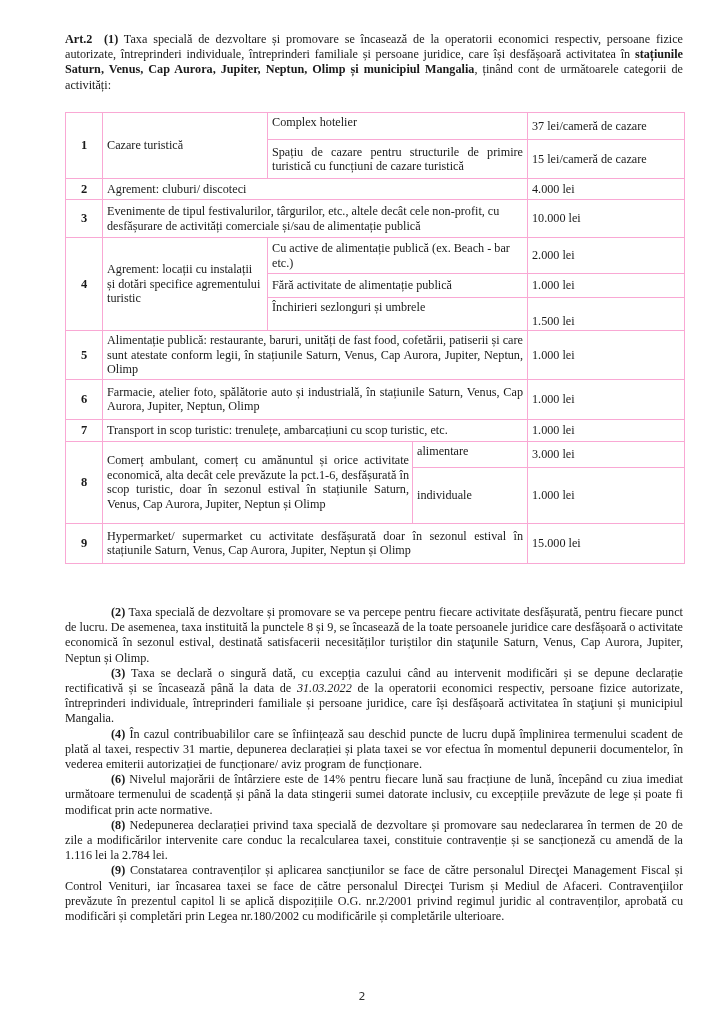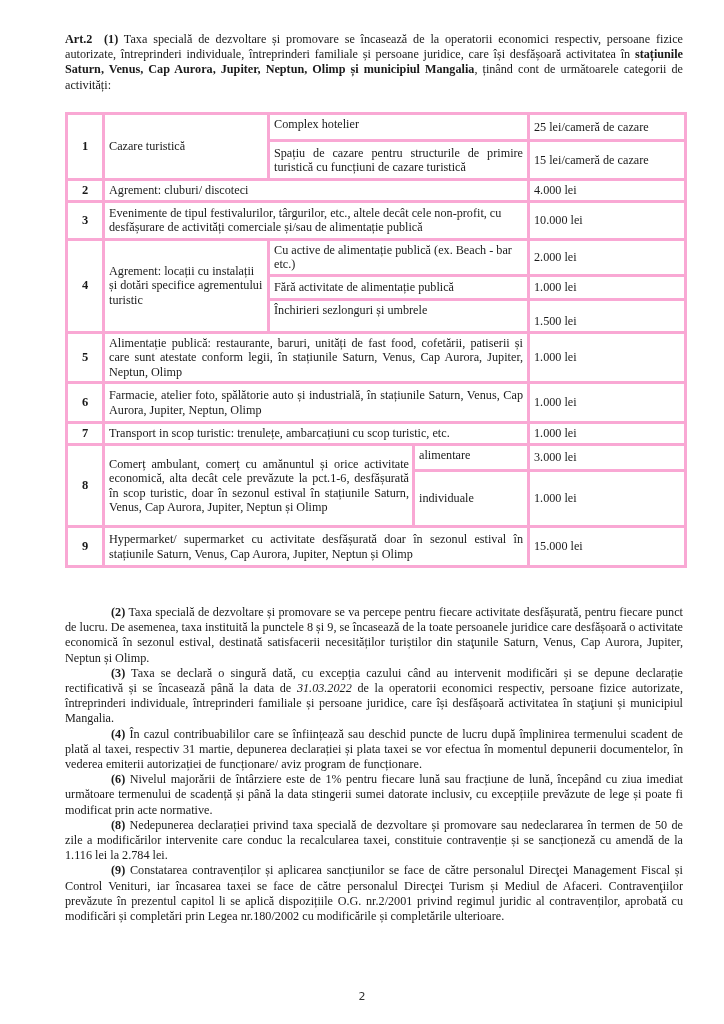--- a/index.html
+++ b/index.html
@@ -4,21 +4,21 @@
 <style>
   html, body { margin:0; padding:0; background:#ffffff; }
   body { width:724px; height:1024px; position:relative; overflow:hidden;
          font-family:"Liberation Serif", "DejaVu Serif", serif; color:#1a1a1a; }
   .page { position:absolute; left:0; top:0; width:724px; height:1024px; }
   .para { position:absolute; left:65px; width:618px; font-size:12.2px; line-height:15.2px; text-align:justify; }
   .para b { font-weight:bold;margin-top:11px; }
   .indent { text-indent:46px; }
   #intro { top:32px; }
   table.tax { position:absolute; left:65px; top:112px; width:619px; border-collapse:collapse; table-layout:fixed; font-size:12.2px; line-height:14.5px; }
-  table.tax td { border:3px solid #f9a8d4; padding:2px 4px; vertical-align:middle; }
+  table.tax td { border:1px solid #f9a8d4; padding:2px 4px; vertical-align:middle; }
   table.tax td.num { text-align:center; font-weight:bold; font-size:12.5px; }
   table.tax td.just { text-align:justify; }
   #p2 { top:605px; }
   .pagenum { position:absolute; top:990px; left:0; width:724px; text-align:center; font-family:"DejaVu Sans", sans-serif; font-size:11px; color:#333; }
   i.dt { font-style:italic; }
 </style>
 </head>
 <body>
 
 <div class="page">
@@ -35,21 +35,21 @@
         <col style="width:145px">
         <col style="width:115px">
         <col style="width:157px">
     </colgroup>
 
     <tbody>
         <tr style="height:27px">
       <td class="num" rowspan="2">1</td>
       <td rowspan="2">Cazare turistică</td>
       <td colspan="2" style="vertical-align:top">Complex hotelier</td>
-      <td>25 lei/cameră de cazare</td>
+      <td>37 lei/cameră de cazare</td>
     </tr>
     <tr style="height:39px">
       <td colspan="2" class="just">Spațiu de cazare pentru structurile de primire turistică cu funcțiuni de cazare turistică</td>
       <td>15 lei/cameră de cazare</td>
     </tr>
 
     <tr style="height:21px">
       <td class="num">2</td>
       <td colspan="3">Agrement: cluburi/ discoteci</td>
       <td>4.000 lei</td>
@@ -110,19 +110,19 @@
       <td colspan="3" class="just"> Hypermarket/ supermarket cu activitate desfășurată doar în sezonul estival în stațiunile Saturn, Venus, Cap Aurora, Jupiter, Neptun și Olimp</td>
       <td>15.000 lei</td>
     </tr>
   </tbody>
     </table>
 
   <div class="para" id="p2">
     <div class="indent"><b>(2)</b><span> Taxa specială de dezvoltare și promovare se va percepe pentru fiecare activitate desfășurată, pentru fiecare punct de lucru. De asemenea, taxa instituită la punctele 8 și 9, se încasează de la toate persoanele juridice care desfășoară o activitate economică în sezonul estival, destinată satisfacerii necesităților turiștilor din staţunile Saturn, Venus, Cap Aurora, Jupiter, Neptun și Olimp.</span></div>
     <div class="indent"><b>(3)</b><span> Taxa se declară o singură dată, cu excepția cazului când au intervenit modificări și se depune declarație rectificativă și se încasează până la data de </span><i class="dt">31.03.2022</i><span> de la operatorii economici respectiv, persoane fizice autori­zate, întreprinderi individuale, întreprinderi familiale și persoane juridice, care își desfășoară activitatea în staţiuni și municipiul Mangalia.</span></div>
     <div class="indent"><b>(4)</b><span> În cazul contribuabililor care se înființează sau deschid puncte de lucru după împlinirea termenului scadent de plată al taxei, respectiv 31 martie, depunerea declarației și plata taxei se vor efectua în momentul depu­nerii documentelor, în vederea emiterii autorizației de funcționare/ aviz program de funcționare.</span></div>
-    <div class="indent"><b>(6)</b><span> Nivelul majorării de întârziere este de 1% pentru fiecare lună sau fracțiune de lună, începând cu ziua imediat următoare termenului de scadență și până la data stingerii sumei datorate inclusiv, cu excepțiile prevăzute de lege și poate fi modificat prin acte normative.</span></div>
-    <div class="indent"><b>(8)</b><span> Nedepunerea declarației privind taxa specială de dezvoltare și promovare sau nedeclararea în termen de 50 de zile a modificărilor intervenite care conduc la recalcularea taxei, constituie contravenție și se sancționeză cu amendă de la 1.116 lei la 2.784 lei.</span></div>
+    <div class="indent"><b>(6)</b><span> Nivelul majorării de întârziere este de 14% pentru fiecare lună sau fracțiune de lună, începând cu ziua imediat următoare termenului de scadență și până la data stingerii sumei datorate inclusiv, cu excepțiile prevăzute de lege și poate fi modificat prin acte normative.</span></div>
+    <div class="indent"><b>(8)</b><span> Nedepunerea declarației privind taxa specială de dezvoltare și promovare sau nedeclararea în termen de 20 de zile a modificărilor intervenite care conduc la recalcularea taxei, constituie contravenție și se sancționeză cu amendă de la 1.116 lei la 2.784 lei.</span></div>
     <div class="indent"><b>(9)</b><span> Constatarea contravenților și aplicarea sancțiunilor se face de către personalul Direcţei Management Fiscal și Control Venituri, iar încasarea taxei se face de către personalul Direcţei Turism și Mediul de Afaceri. Contravenţiilor prevăzute în prezentul capitol li se aplică dispozițiile O.G. nr.2/2001 privind regimul juridic al con­travenților, aprobată cu modificări și completări prin Legea nr.180/2002 cu modificările și completările ulterioare.</span></div>
   </div>
 
   <div class="pagenum">2</div>
 </div>
 
 </body></html>

